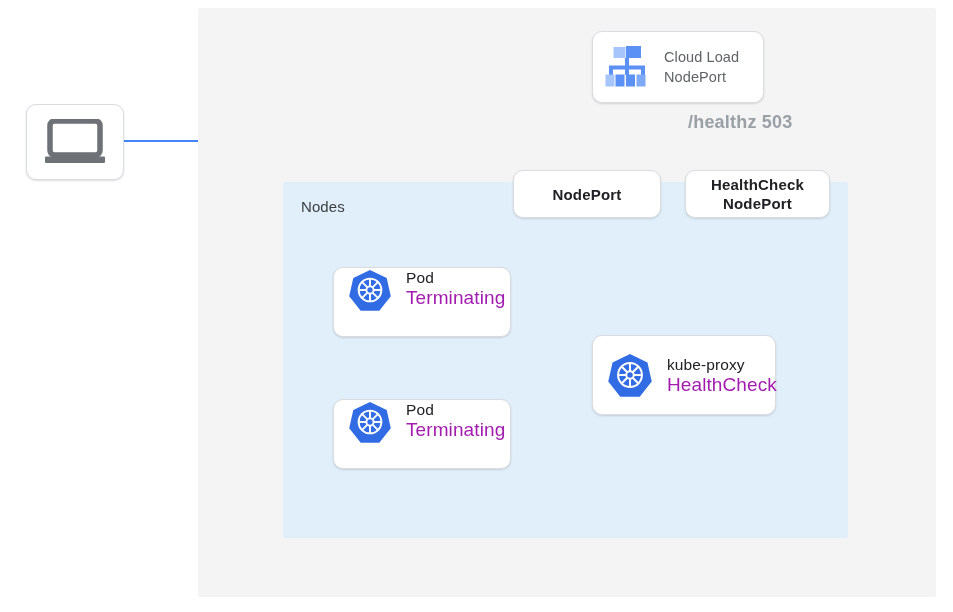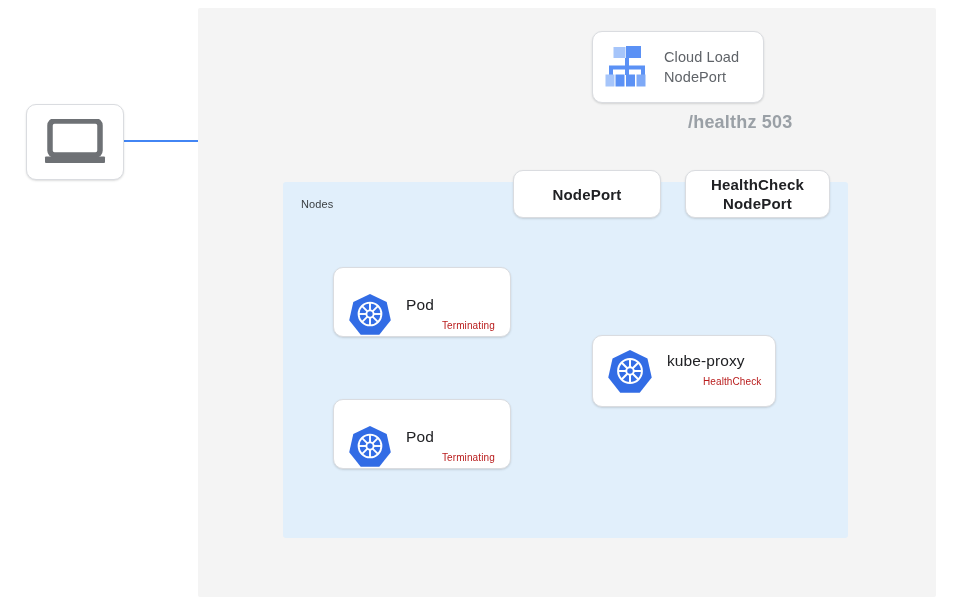--- a/index.html
+++ b/index.html
@@ -38,21 +38,21 @@
     top: 182px;
     width: 565px;
     height: 356px;
     background: #e1effb;
     border-radius: 3px;
   }
   .nodes-label {
     position: absolute;
     left: 301px;
     top: 198px;
-    font-size: 11px;
+    font-size: 15px;
     color: #3c4043;
     letter-spacing: 0.1px;
     white-space: nowrap;
   }
 
   
   .card {
     position: absolute;
     background: #ffffff;
     border: 1px solid #dadce0;
@@ -117,53 +117,52 @@
     line-height: 19px;
     letter-spacing: 0.2px;
   }
 
   
   .pod-box {
     left: 333px;
     width: 178px;
     height: 70px;
     display: flex;
-    align-items: flex-end;
+    align-items: flex-start;
     padding-left: 14px;
     gap: 14px;
   }
   .pod-box-1 { top: 267px; }
   .pod-box-2 { top: 399px; }
 
   
   .kp-box {
     left: 592px;
     top: 335px;
     width: 184px;
-    height: 72px;
+    height: 80px;
     display: flex;
     align-items: center;
     padding-left: 14px;
     gap: 14px;
   }
 
   .k8s-text-title {
     font-size: 15.5px;
     color: #202124;
     line-height: 20px;
     letter-spacing: 0.1px;
     white-space: nowrap;
   }
   .k8s-text-sub {
-    font-size: 10px;
-    color: #b91c1c;
+    font-size: 19px;
+    color: #a21caf;
     line-height: 20px;
     letter-spacing: 0.1px;
     white-space: nowrap;
-    margin-left: 36px;
   }
 
   
   .healthz-label {
     position: absolute;
     left: 688px;
     top: 112px;
     font-size: 18px;
     font-weight: bold;
     color: #9aa0a6;

